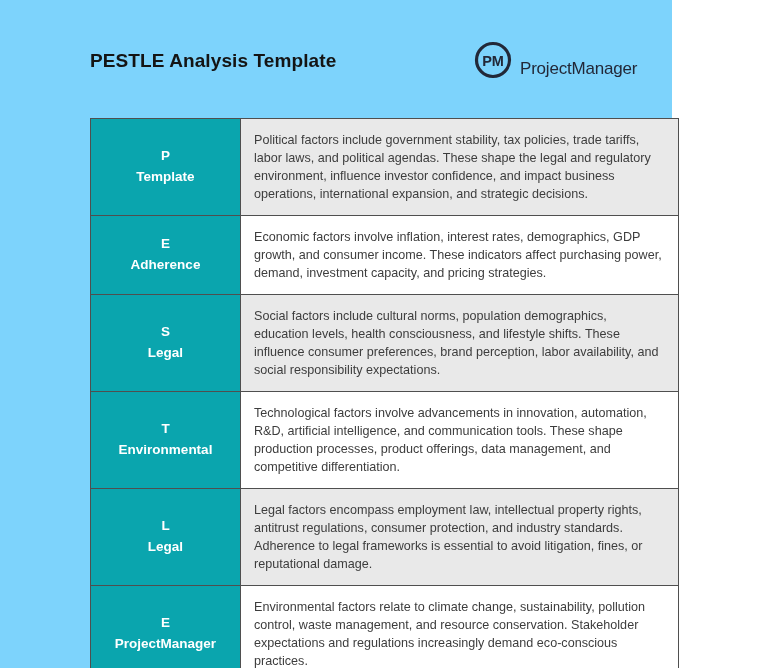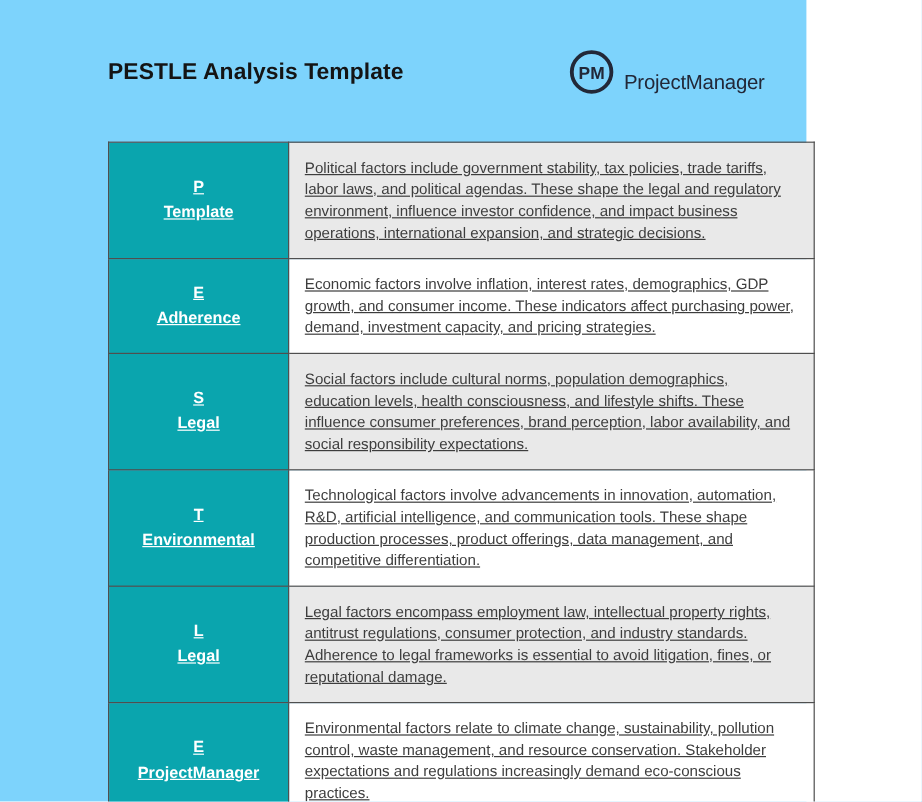--- a/index.html
+++ b/index.html
@@ -38,21 +38,20 @@
 
   table.pestle{
     position:absolute;left:90px;top:118px;
     width:589px;
     border-collapse:collapse;
     table-layout:fixed;
   }
   table.pestle td{
     border:1px solid var(--border);
     vertical-align:middle;
-    text-decoration:underline;
   }
   td.key-cell{
     width:150px;
     background:var(--teal);
     color:#ffffff;
     text-align:center;
     font-weight:700;
     font-size:13.5px;
     line-height:1.55;
   }

